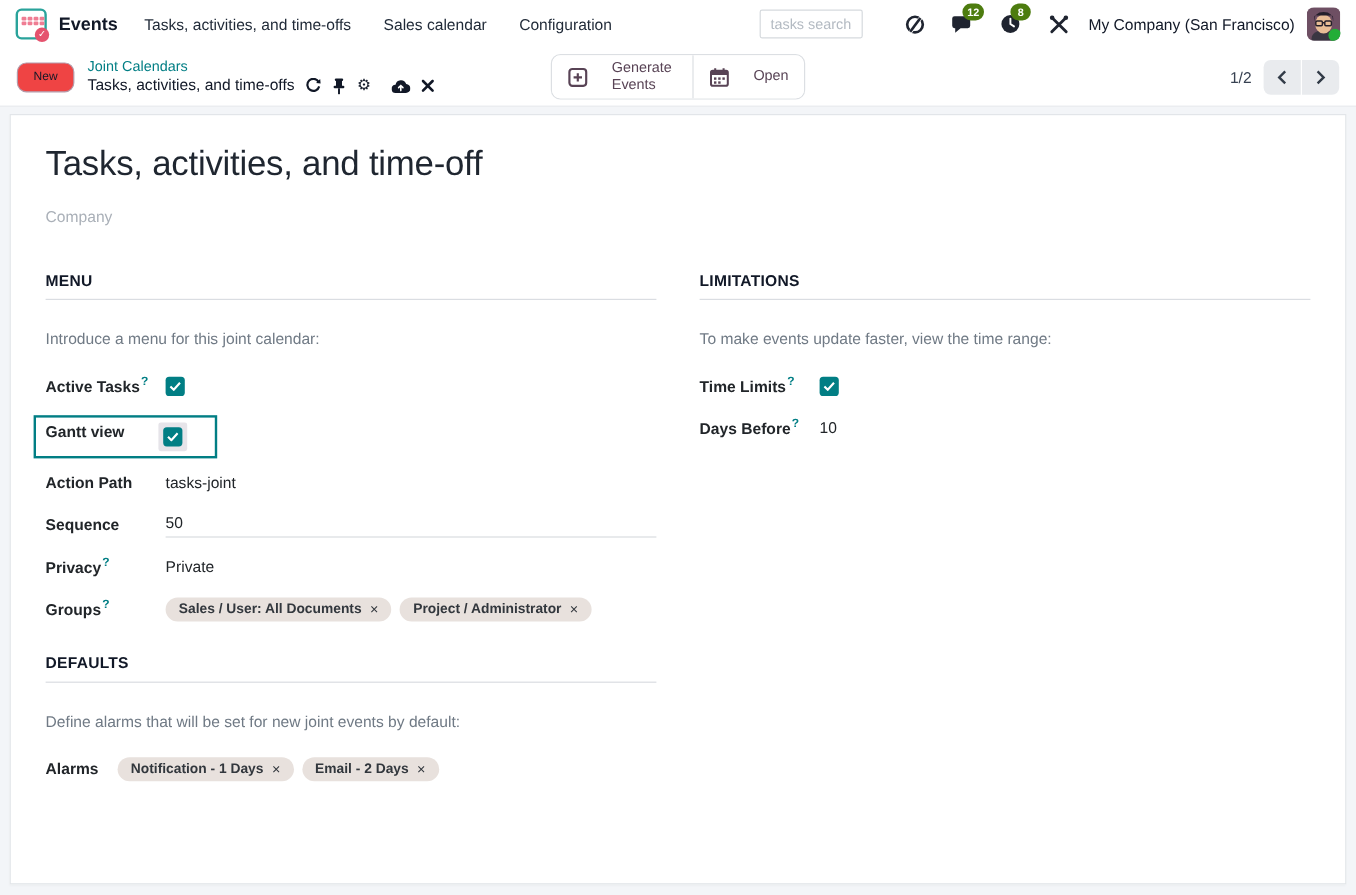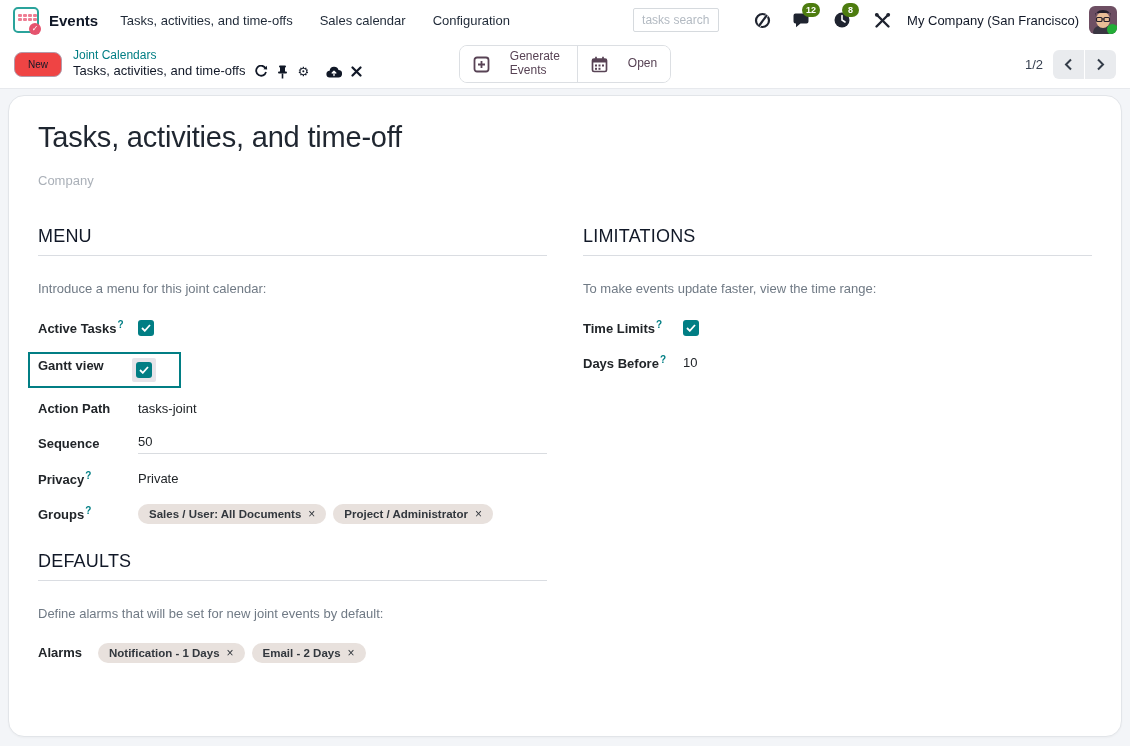--- a/index.html
+++ b/index.html
@@ -44,32 +44,32 @@
   .grp-btn .lbl { font-size:12px; text-align:left; line-height:1.15; margin-left:20px; color:#584355; }
   .grp-btn .lbl.wrap { width:54px; }
   .pager-count { font-size:13px; color:#374151; margin-right:10px; }
   .pager-btns { display:flex; }
   .pg-btn { width:31px; height:29px; background:#e9ebee; border:none; display:flex; align-items:center; justify-content:center; cursor:pointer; }
   .pg-btn.prev { border-radius:6px 0 0 6px; margin-right:1px; }
   .pg-btn.next { border-radius:0 6px 6px 0; }
 
   
   .sheet-wrap { padding:6px 8px 0; }
-  .sheet { background:#fff; border:1px solid #e2e5e9; border-radius:16px; height:642px; padding:25px 29px 0; box-shadow:0 1px 2px rgba(0,0,0,.03); }
+  .sheet { background:#fff; border:1px solid #e2e5e9; border-radius:0; height:642px; padding:25px 29px 0; box-shadow:0 1px 2px rgba(0,0,0,.03); }
   .form-title { font-size:29px; color:#1f2630; font-weight:400; letter-spacing:-.2px; }
   .company-ph { font-size:13px; color:#aab0b8; margin-top:19px; cursor:text; }
 
   .tabs { display:flex; margin-top:21px; border-bottom:1px solid #dee2e6; }
   .tab { font-size:13px; padding:8px 19px; cursor:pointer; }
   .tab.inactive { background:#f8f9fa; border:1px solid #e8eaed; border-bottom:none; color:#374151; }
   .tab.active { background:#fff; border-left:1px solid #dee2e6; border-right:1px solid #dee2e6; border-top:3px solid #5e4052; color:#5e4052; margin-bottom:-1px; padding-top:6px; }
 
   .cols { display:flex; gap:36px; margin-top:38px; }
   .col { width:513px; }
-  .section-head { font-size:18px; font-weight:400; color:#111827; letter-spacing:.2px; padding-bottom:8px; border-bottom:1px solid #dadde2; margin-bottom:25px; }
+  .section-head { font-size:13px; font-weight:700; color:#111827; letter-spacing:.2px; padding-bottom:8px; border-bottom:1px solid #dadde2; margin-bottom:25px; }
   .help-text { font-size:13px; color:#707a85; margin-bottom:21px; }
   .frow { display:flex; align-items:center; min-height:21px; margin-bottom:14px; }
   .flabel { width:100px; flex:none; font-size:13px; font-weight:700; color:#212529; }
   .flabel sup { color:#017e84; font-weight:700; font-size:10px; margin-left:1px; }
   .fvalue { font-size:13px; color:#212529; }
   .fvalue.grow { flex:1; border-bottom:1px solid #d9dce0; padding-bottom:4px; }
   .checkbox { width:16px; height:16px; background:#017e84; border-radius:3px; display:flex; align-items:center; justify-content:center; flex:none; cursor:pointer; }
   .gantt-box { display:inline-flex; border:2px solid #017e84; padding:4px 23px 4px 8px; margin-left:-10px; margin-bottom:10px; }
   .gantt-box .flabel { width:94px; }
   .cb-focus-bg { background:#e6e4e9; padding:4px; border-radius:2px; display:flex; }

